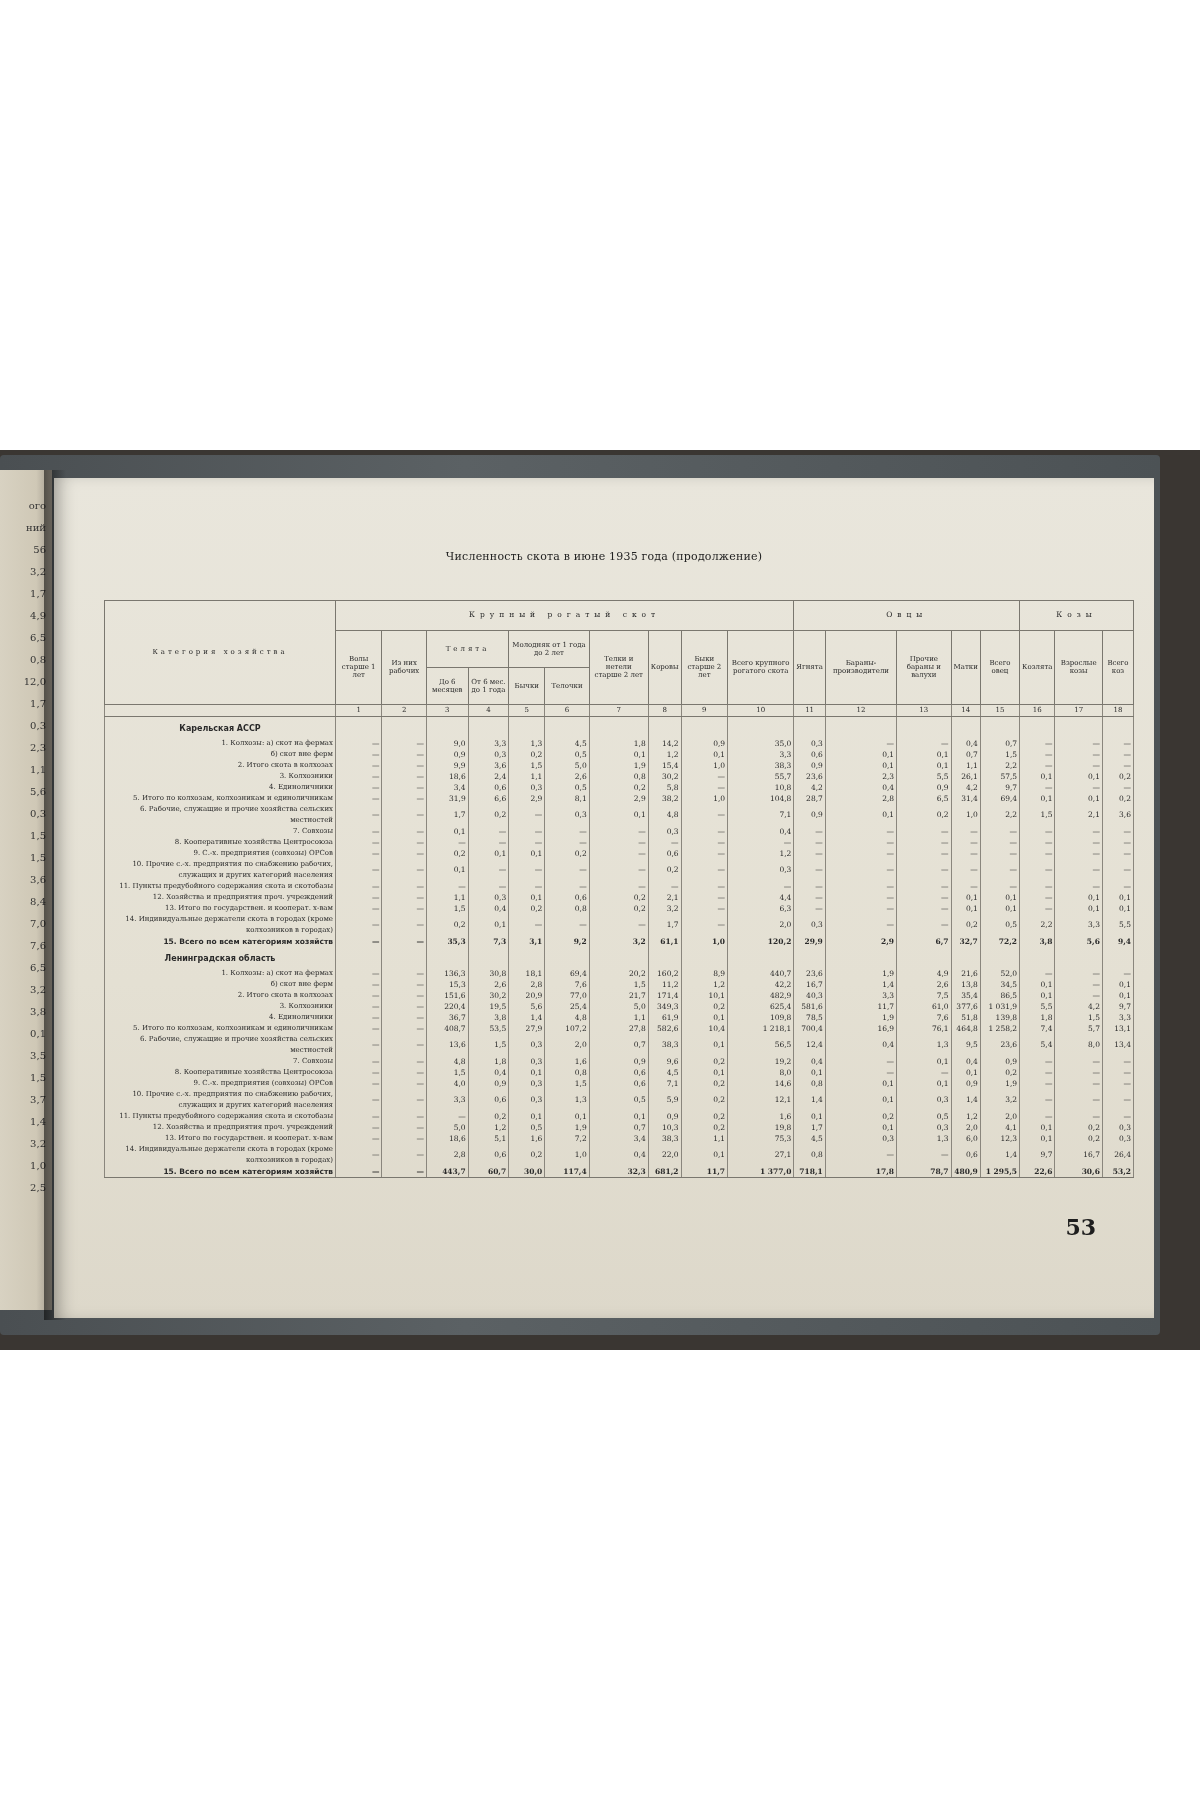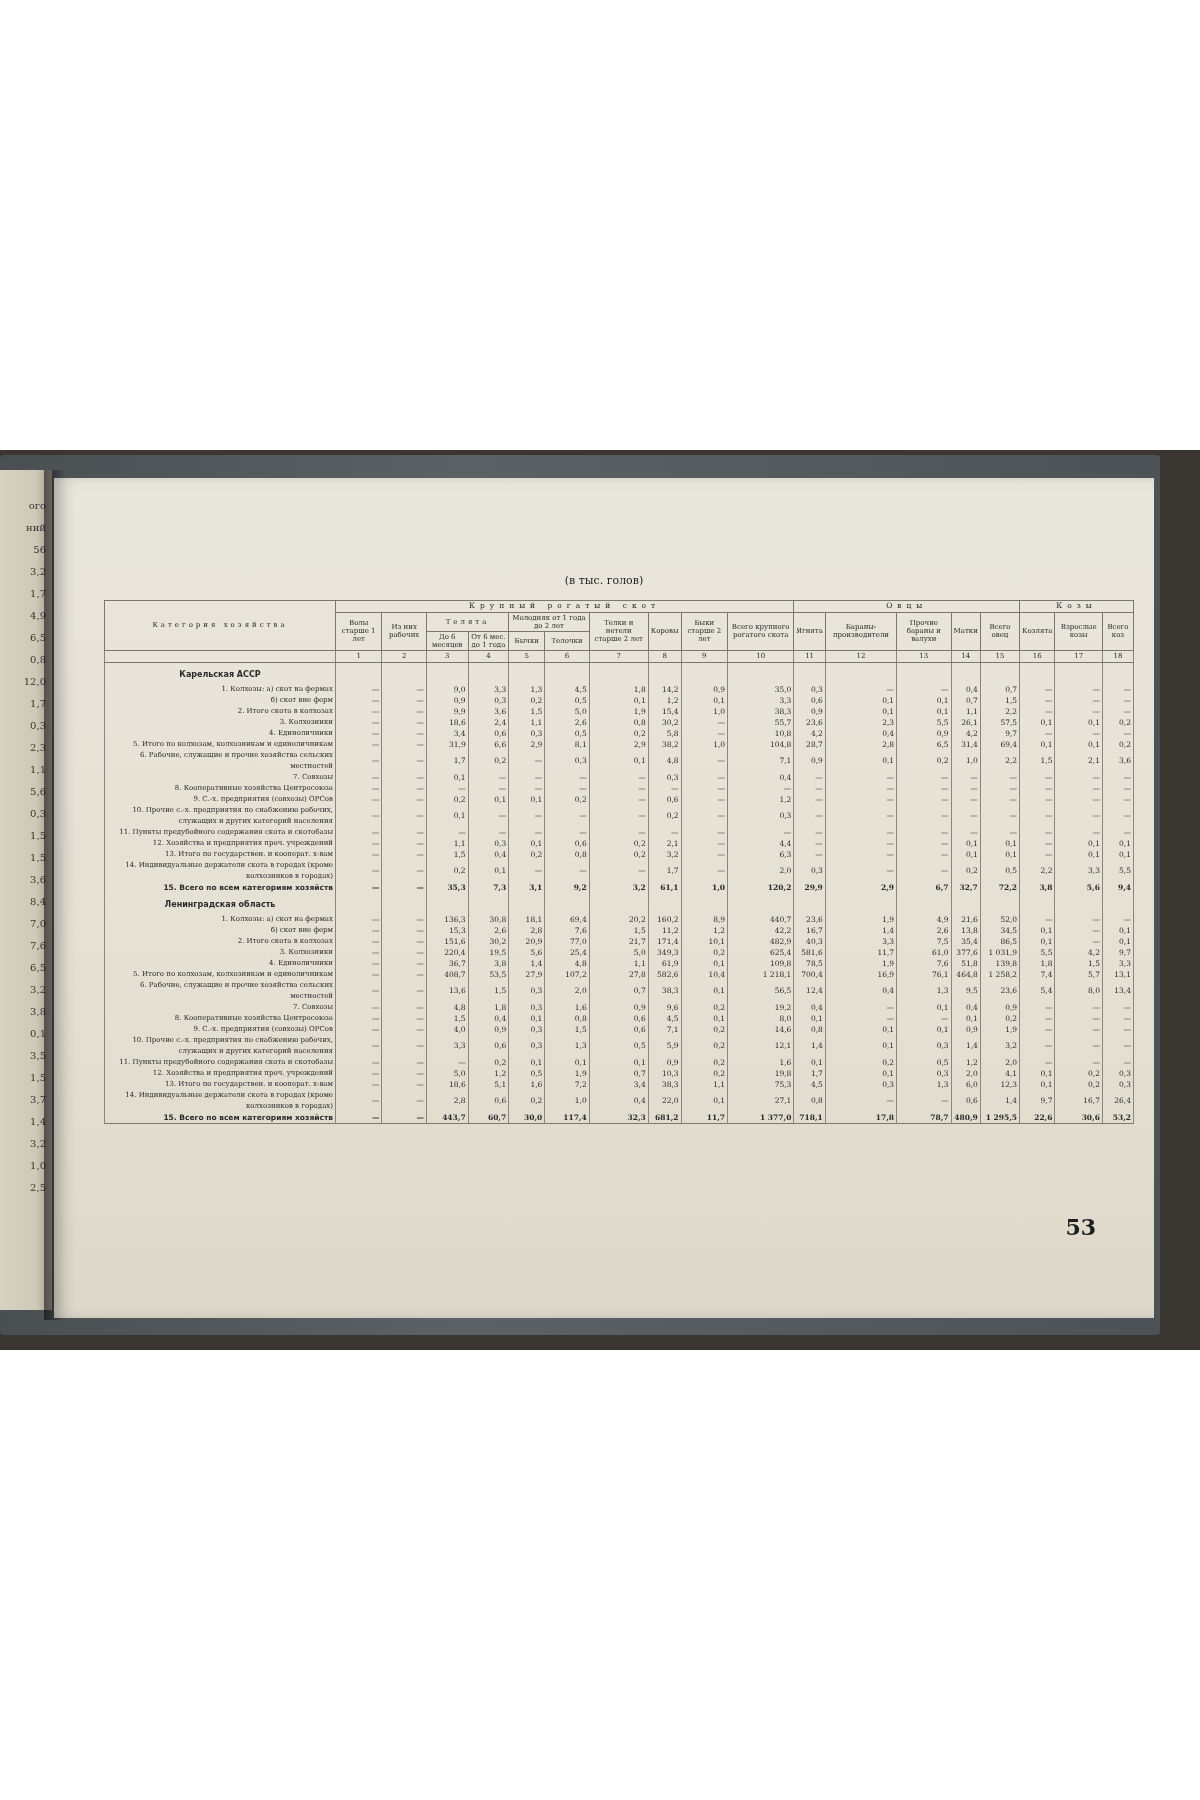--- a/index.html
+++ b/index.html
@@ -36,21 +36,21 @@
   .subtitle {
     position:absolute; top:96px; left:0; right:0; text-align:center;
     font-size:11px; color:#222;
   }
   table.stats {
     position:absolute; left:50px; top:122px; width:1030px;
     border-collapse:collapse; font-size:7.5px; color:#2a2a2a;
     font-family:"DejaVu Serif", serif;
   }
   table.stats th {
-    font-weight:normal; border:1px solid #7a776f; padding:1px 2px; text-align:center;
+    font-weight:normal; border:1px solid #7a776f; padding:10px 2px; text-align:center;
     vertical-align:middle; line-height:1.15; font-size:7px;
   }
   table.stats th.grp { letter-spacing:5px; font-size:7.5px; }
   table.stats td {
     border-left:1px solid #8a867d; border-right:1px solid #8a867d;
     padding:0 2px; text-align:right; line-height:11px; height:11px; white-space:nowrap;
   }
   table.stats td.cat { text-align:right; white-space:normal; font-size:7px; width:190px; }
   table.stats td.region { text-align:center; font-weight:bold; font-family:"DejaVu Sans", sans-serif; font-size:8px; padding:6px 0 4px; }
   table.stats tr.total td { font-weight:bold; font-size:7.5px; }
@@ -102,21 +102,21 @@
     <div class="lp-num" style="top: 602px;">1,5</div>
     <div class="lp-num" style="top: 624px;">3,7</div>
     <div class="lp-num" style="top: 646px;">1,4</div>
     <div class="lp-num" style="top: 668px;">3,2</div>
     <div class="lp-num" style="top: 690px;">1,0</div>
     <div class="lp-num" style="top: 712px;">2,5</div>
   </div>
 <div class="spine-shadow"></div>
 
 <div class="page">
-  <div class="subtitle">(в тыс. голов)</div>
+  <div class="title">Численность скота в июне 1935 года (продолжение)</div>
 
   <table class="stats">
     <thead>
       <tr>
         <th rowspan="3" style="letter-spacing:3px;width:190px;">Категория хозяйства</th>
         <th colspan="10" class="grp">Крупный рогатый скот</th>
         <th colspan="5" class="grp">Овцы</th>
         <th colspan="3" class="grp">Козы</th>
       </tr>
       <tr>

